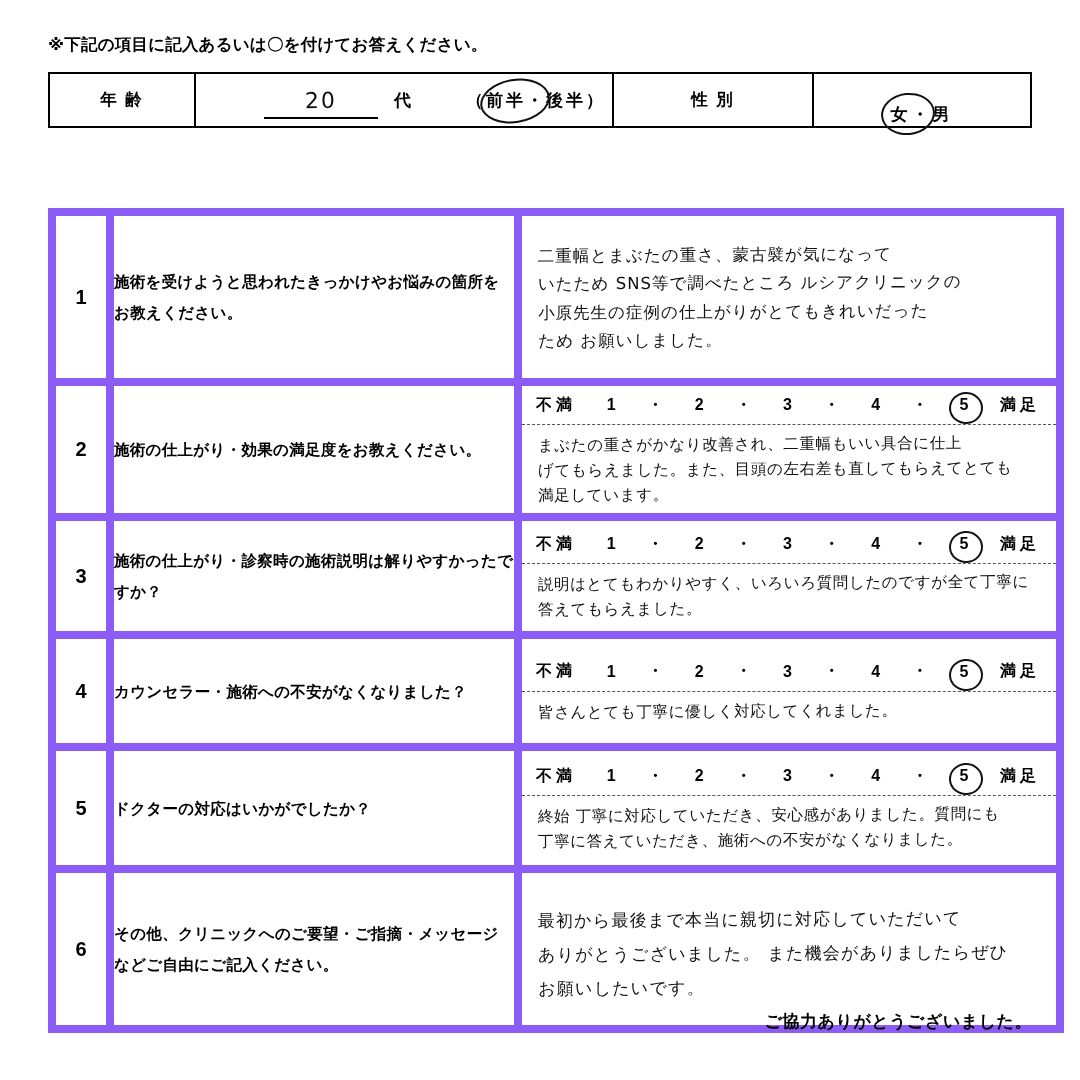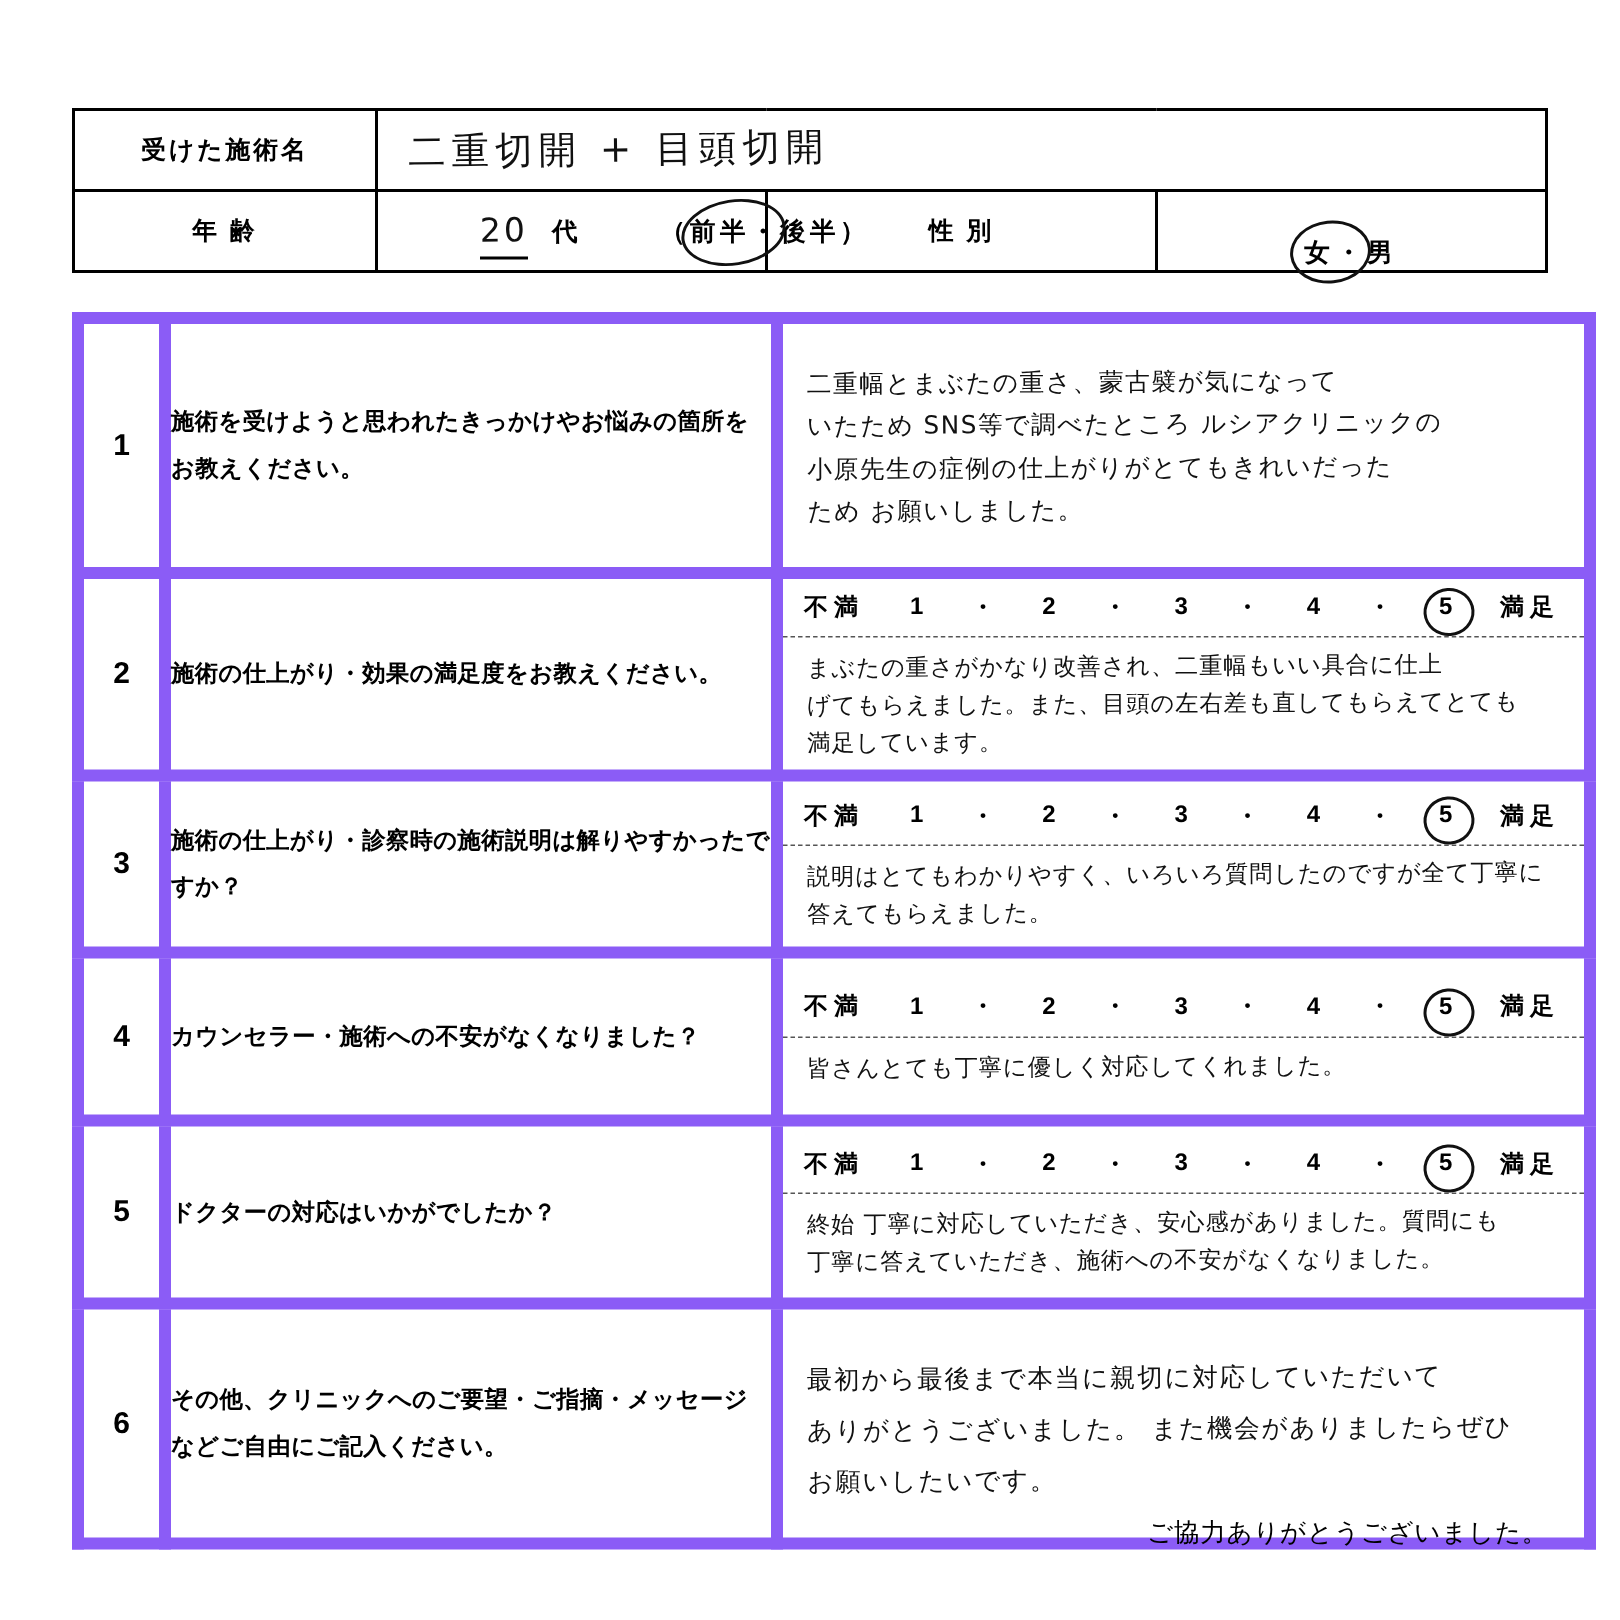--- a/index.html
+++ b/index.html
@@ -245,39 +245,34 @@
   .row-h-q4 { height: 112px; }
   .row-h-q5 { height: 122px; }
   .row-h-q6 { height: 160px; }
 
   
   .footer {
     position: absolute;
     right: 48px;
     top: 1010px;
     font-size: 17px;
-    font-weight: 400;
+    font-weight: 700;
     letter-spacing: 0.5px;
     white-space: nowrap;
   }
 </style>
 </head>
 <body>
 
 <div class="page">
 
+  <div class="note">※下記の項目に記入あるいは〇を付けてお答えください。</div>
 
   <table class="top-table">
     <tbody>
-        <tr>
-      <td class="label" style="width:188px;">受けた施術名</td>
-      <td colspan="3">
-        <span class="hand hand-proc">二重切開 + 目頭切開</span>
-      </td>
-    </tr>
     <tr>
       <td class="label">年 齢</td>
       <td style="width:404px;">
         <div class="age-cell-inner">
           <span class="age-number-wrap">
             <span class="hand hand-age">20</span>
             <span class="age-underline"></span>
           </span>
           <span class="age-suffix">代</span>
           <span class="age-halves">

